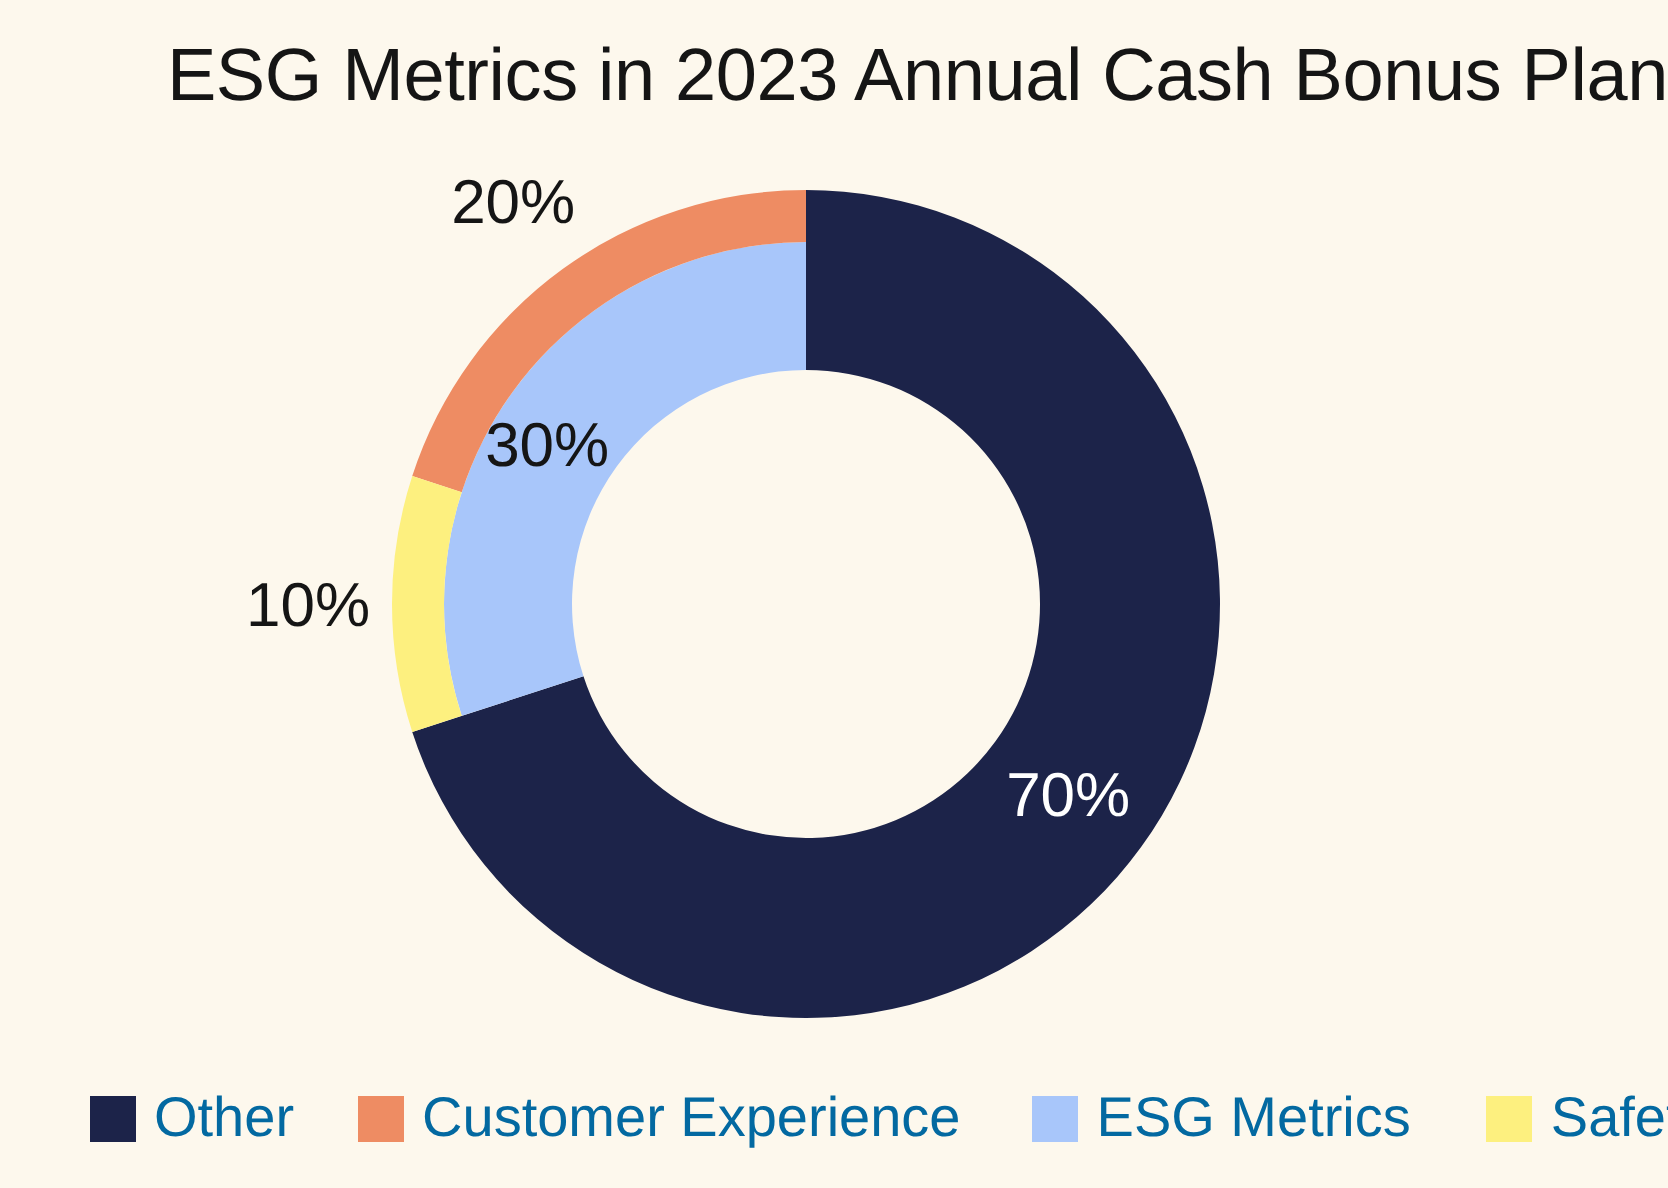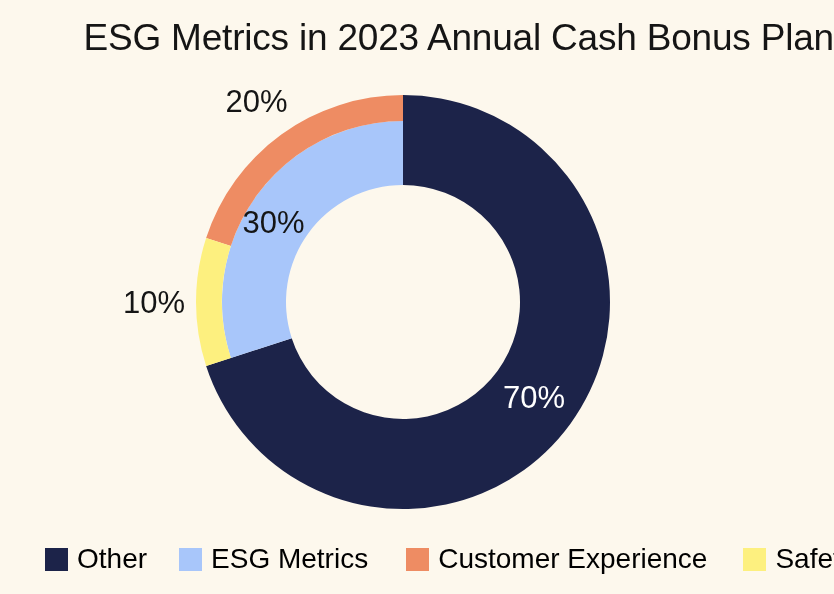--- a/index.html
+++ b/index.html
@@ -75,21 +75,21 @@
     width: 23px;
     height: 23px;
     flex: 0 0 auto;
     margin-right: 9px;
     border-radius: 0;
   }
   .legend-label {
     font-family: "Liberation Sans", sans-serif;
     font-size: 28px;
     font-weight: 400;
-    color: #000000;
+    color: #0369a1;
     line-height: 1;
   }
   .lg-0 { margin-right: 32px; }
   .lg-1 { margin-right: 38px; }
   .lg-2 { margin-right: 36px; }
   .lg-3 { margin-right: 0; }
 </style>
 </head>
 <body>
 
@@ -118,28 +118,28 @@
     </svg>
   </div>
 
   <div id="legend">
 
     <div class="legend-item lg-0">
       <span class="legend-swatch" style="background:#1c2349"></span>
       <span class="legend-label">Other</span>
     </div>
 
+    <div class="legend-item lg-2">
+      <span class="legend-swatch" style="background:#ee8c63"></span>
+      <span class="legend-label">Customer Experience</span>
+    </div>
+
     <div class="legend-item lg-1">
       <span class="legend-swatch" style="background:#a8c6fa"></span>
       <span class="legend-label">ESG Metrics</span>
-    </div>
-
-    <div class="legend-item lg-2">
-      <span class="legend-swatch" style="background:#ee8c63"></span>
-      <span class="legend-label">Customer Experience</span>
     </div>
 
     <div class="legend-item lg-3">
       <span class="legend-swatch" style="background:#fdf07f"></span>
       <span class="legend-label">Safety</span>
     </div>
 
   </div>
 </div>
 

